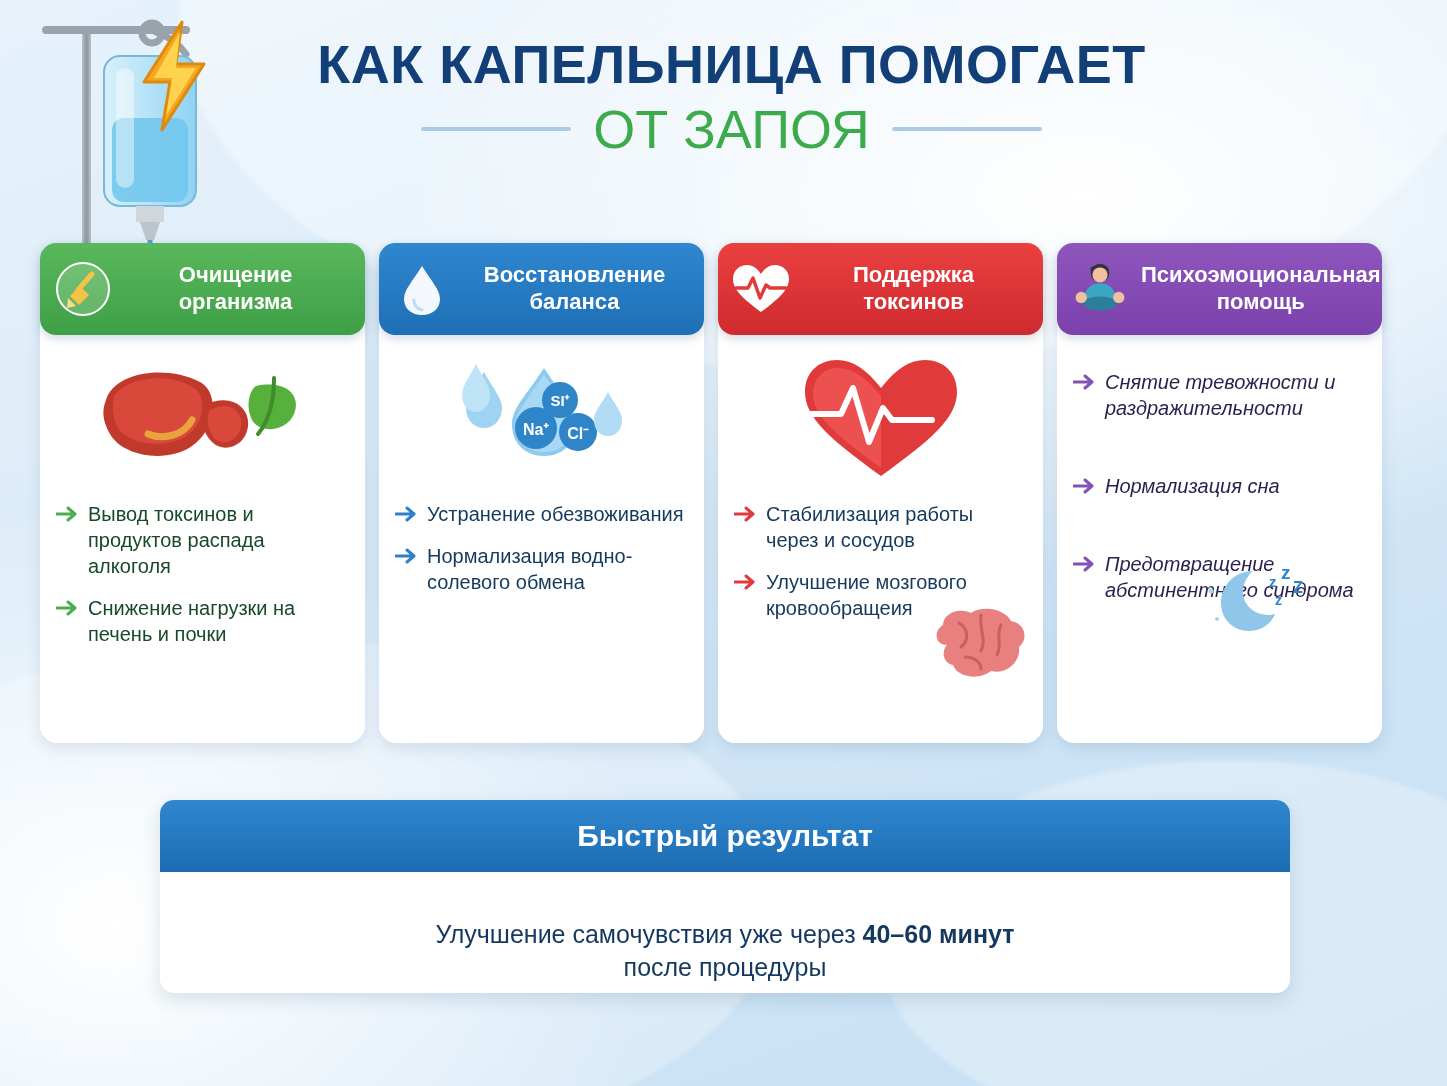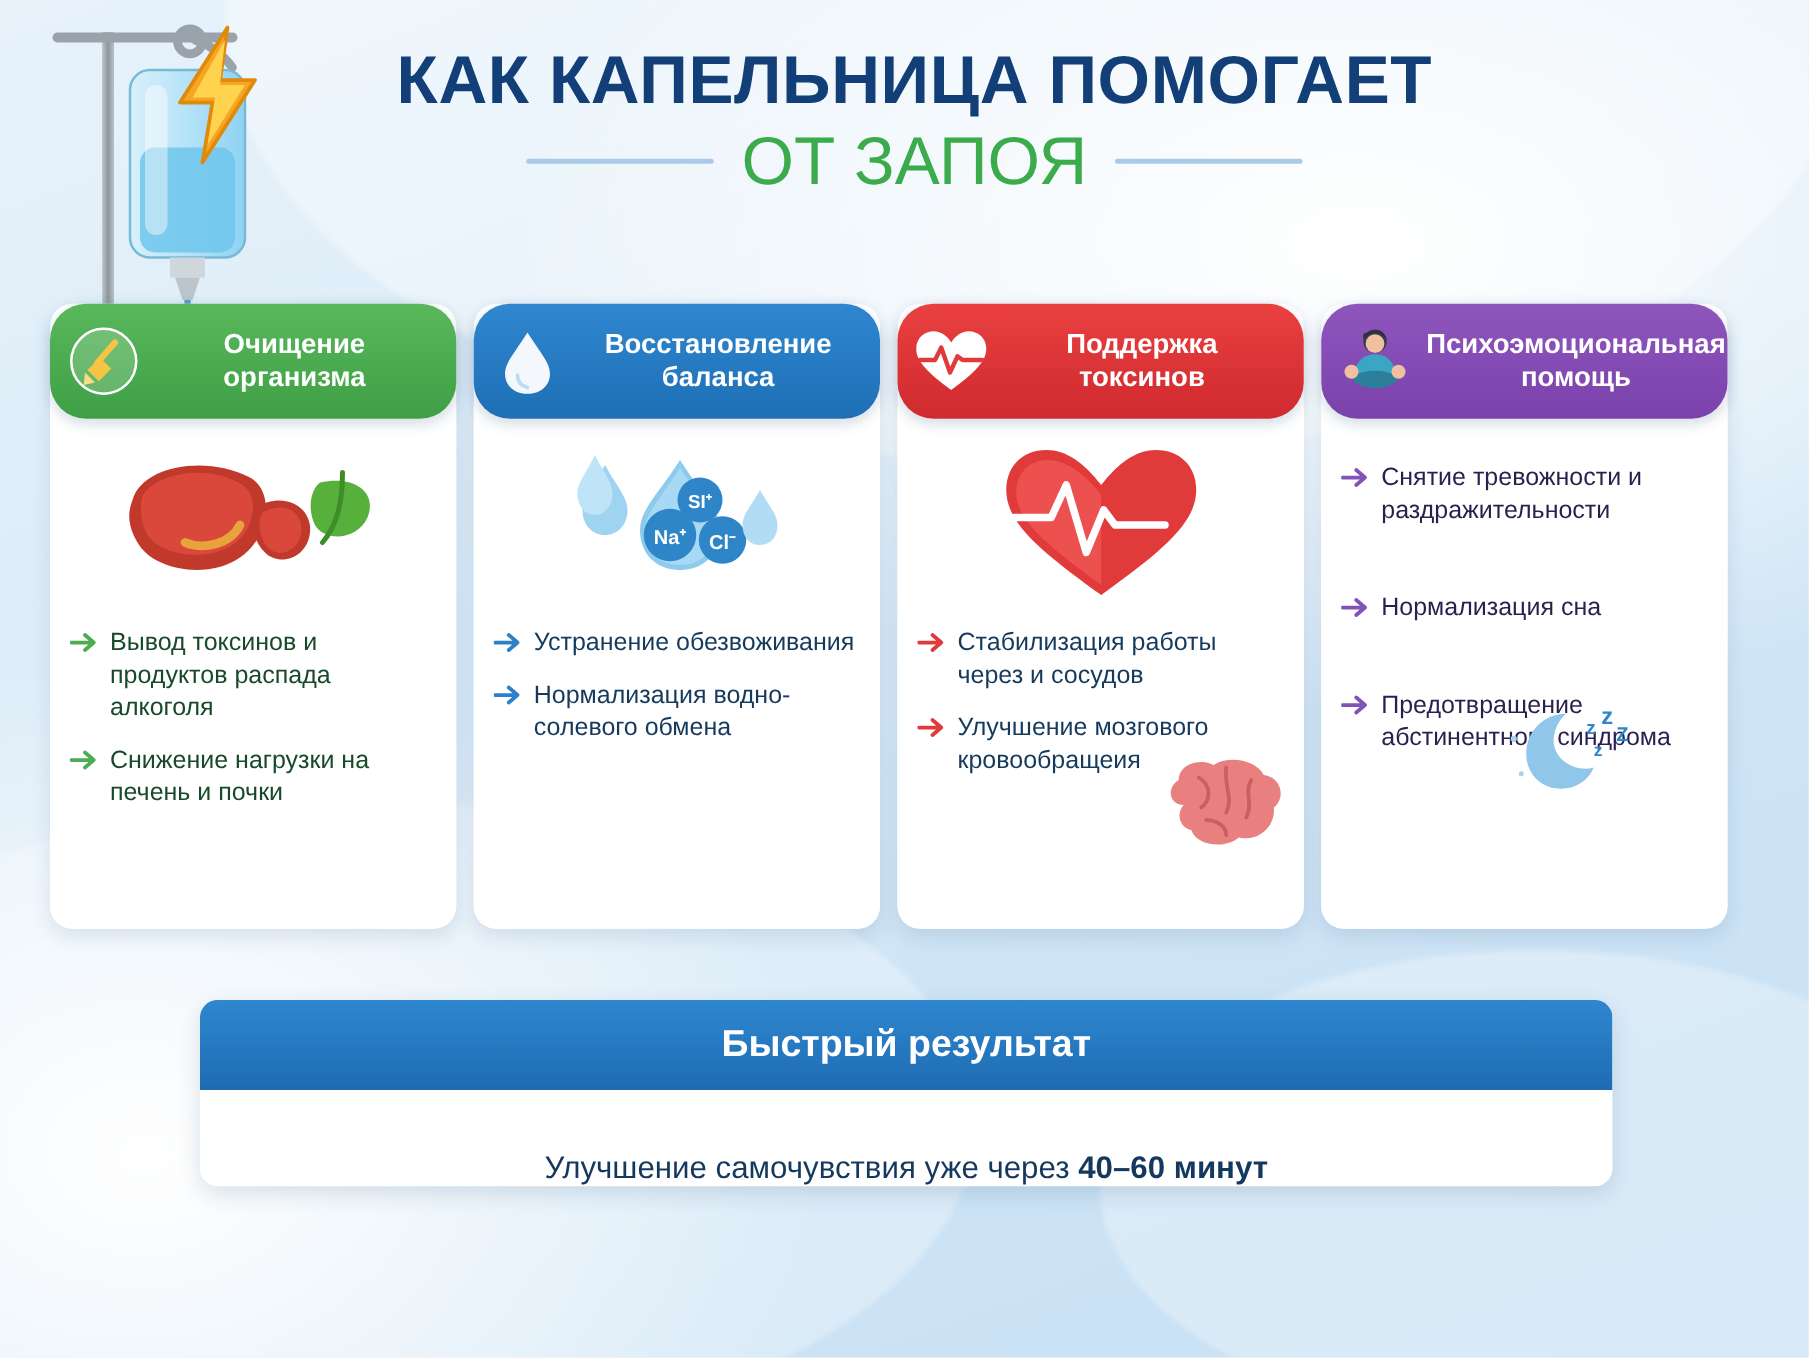--- a/index.html
+++ b/index.html
@@ -57,21 +57,21 @@
     position: relative;
     width: 325px;
     border-radius: 18px;
     background: #ffffff;
     box-shadow: 0 6px 16px rgba(40,80,120,0.13);
     display: flex; flex-direction: column;
     overflow: visible;
   }
   .card-head {
     position: relative;
-    border-radius: 29px;
+    border-radius: 16px;
     min-height: 92px;
     display: flex; align-items: center; gap: 10px;
     padding: 10px 14px 10px 12px;
     color: #fff;
     box-shadow: 0 4px 10px rgba(40,80,120,0.20);
     z-index: 3;
   }
   .card-head .hd-icon {
     width: 62px; height: 62px; flex: 0 0 62px;
     display: flex; align-items: center; justify-content: center;
@@ -109,21 +109,21 @@
   .c1 .bullet .btxt { color: #184a2a; }
   .c4 .bullet .btxt { color: #2a1f4d; }
 
   
   .brain-ov { position: absolute; right: 8px; bottom: 56px; }
   .moon-ov { position: absolute; left: 140px; top: 236px; }
 
   
   .banner {
     position: absolute; left: 160px; top: 800px;
-    width: 1130px; height: 149px;
+    width: 1130px; height: 193px;
     border-radius: 14px;
     background: #ffffff;
     box-shadow: 0 6px 18px rgba(40,80,120,0.16);
     overflow: hidden;
     z-index: 6;
   }
   .banner-head {
     height: 72px;
     background: linear-gradient(180deg,#2f87cf 0%, #1d6cb2 100%);
     display: flex; align-items: center; justify-content: center;
@@ -349,21 +349,21 @@
           <circle cx="13" cy="42" r="6" fill="#f0c0a0"></circle>
           <circle cx="53" cy="42" r="6" fill="#f0c0a0"></circle>
         </svg>
       </span>
       <span class="hd-text">
         <span>Психоэмоциональная</span><br>
         <span>помощь</span>
       </span>
     </div>
     <div class="card-body" style="padding-top:44px;">
-      <div class="bullets" style="gap:52px;">
+      <div class="bullets" style="gap:52px;font-style:italic;">
         <div class="bullet">
           <span class="arrow">
             <svg width="22" height="16" viewBox="0 0 22 16">
                 <path d="M1 8 h14 M12 2 l7 6 l-7 6" stroke="#8352b7" stroke-width="3" fill="none" stroke-linecap="round" stroke-linejoin="round"></path>
               </svg>
           </span>
           <span class="btxt">Снятие тревожности и раздражительности</span>
         </div>
         <div class="bullet">
           <span class="arrow">

